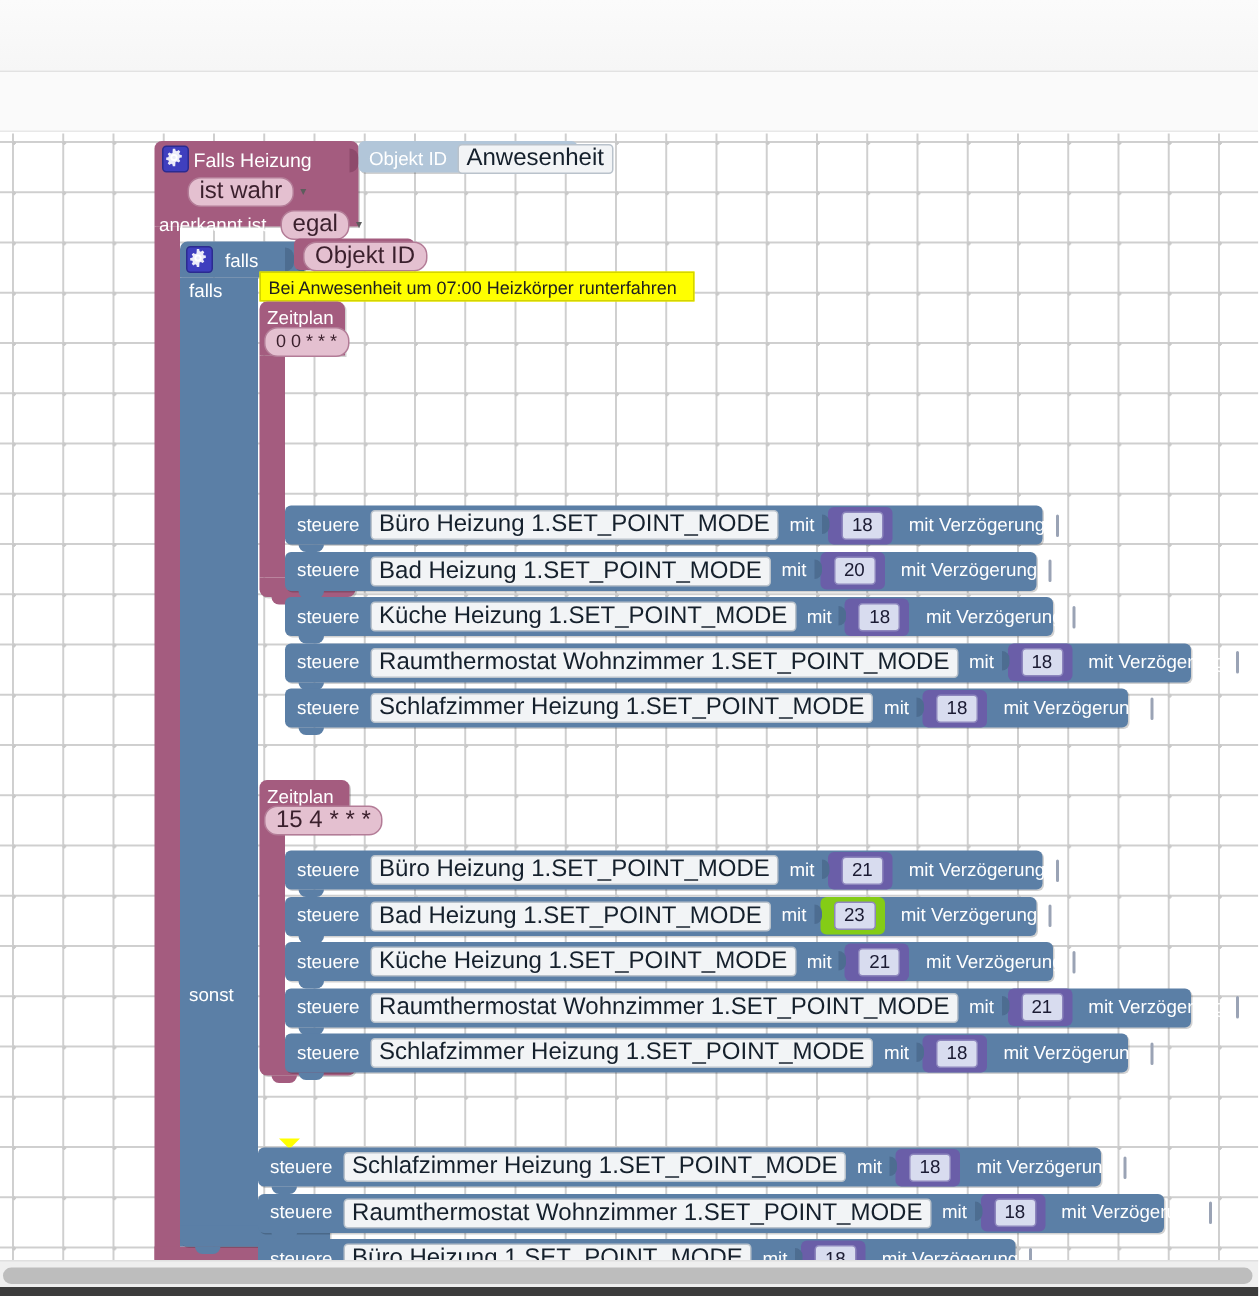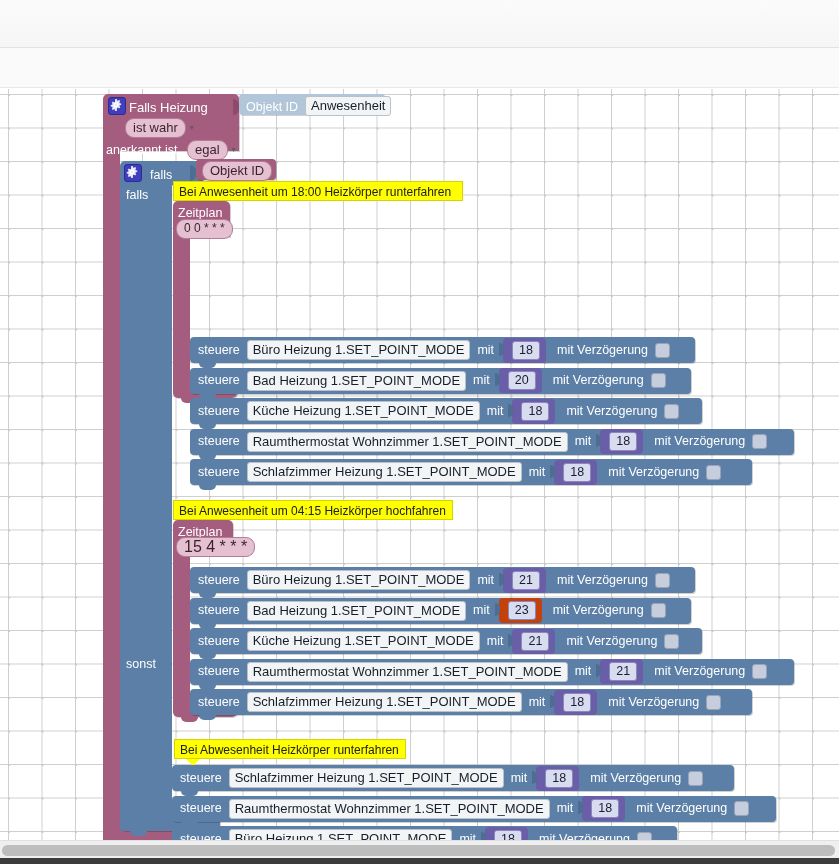--- a/index.html
+++ b/index.html
@@ -95,21 +95,21 @@
     font-family: "Liberation Sans", sans-serif;
   }
 
   
   .field {
     display: inline-block;
     background: #cfd9e4;
     border: 1px solid #9aa9ba;
     border-radius: 3px;
     color: #15202c;
-    font-size: 13px;
+    font-size: 16px;
     padding: 1px 5px 2px 5px;
     white-space: nowrap;
     line-height: 15px;
   }
   .field-white {
     background: #f2f4f6;
     border: 1px solid #b9c2cb;
   }
   .field-mauve {
     background: #e4c0d0;
@@ -261,61 +261,55 @@
 
     <div class="blk" style="left:126px; top:96px;">
       <span class="lbl">falls</span>
     </div>
 
     <div class="blk" style="left:126px; top:565px;">
       <span class="lbl">sonst</span>
     </div>
 
     <div class="comment" style="left:173px; top:92px; width:290px; height:20px;">
-      <span>Bei Anwesenheit um 18:00 Heizkörper runterfahren</span>
+      <span>Bei Anwesenheit um 07:00 Heizkörper runterfahren</span>
     </div>
     <div class="comment-tail" style="left:186px; top:112px;"></div>
 
     <div class="blk mauve shadow-r" style="left:173px; top:112px; width:57px; height:36px; border-radius:5px 5px 0 0;"></div>
     <div class="blk mauve" style="left:173px; top:148px; width:17px; height:148px;"></div>
     <div class="blk mauve shadow-r" style="left:173px; top:296px; width:64px; height:13px; border-radius:0 0 5px 5px;"></div>
     <div class="notch mauve" style="left:181px; top:309px;"></div>
 
     <div class="blk" style="left:178px; top:114px;">
       <span class="lbl">Zeitplan</span>
     </div>
     <div class="blk" style="left:176px; top:129px;">
       <span class="field field-mauve" style="font-size:12px;">0 0 * * *</span>
     </div>
 
     <div></div>
 
-    <div class="comment" style="left:173px; top:411px; width:280px; height:20px;">
-      <span>Bei Anwesenheit um 04:15 Heizkörper hochfahren</span>
-    </div>
     <div class="comment-tail" style="left:186px; top:431px;"></div>
 
     <div class="blk mauve shadow-r" style="left:173px; top:431px; width:60px; height:36px; border-radius:5px 5px 0 0;"></div>
     <div class="blk mauve" style="left:173px; top:467px; width:17px; height:148px;"></div>
 
     <div class="blk mauve shadow-r" style="left:173px; top:615px; width:64px; height:13px; border-radius:0 0 5px 5px;"></div>
     <div class="notch mauve" style="left:181px; top:628px;"></div>
 
     <div class="blk" style="left:178px; top:433px;">
       <span class="lbl">Zeitplan</span>
     </div>
     <div class="blk" style="left:176px; top:448px;">
       <span class="field field-mauve" style="font-size:16px;">15 4 * * *</span>
     </div>
 
     <div></div>
 
-    <div class="comment" style="left:174px; top:650px; width:232px; height:20px;">
-      <span>Bei Abwesenheit Heizkörper runterfahren</span>
-    </div>
     <div class="comment-tail" style="left:186px; top:670px;"></div>
 
     <div></div>
 
   <div class="blk blue shadow-r" style="left: 190px; top: 248px; width: 505.4px; height: 26px; border-radius: 4px; display: flex; align-items: center; gap: 7px; padding-left: 8px;">
         <span class="lbl">steuere</span>
         <span class="field field-white">Büro Heizung 1.SET_POINT_MODE</span>
         <span class="lbl">mit</span>
         <span style="position: relative; display: inline-flex; align-items: center; background: rgb(106, 94, 168); border-radius: 4px; padding: 3px 6px 3px 9px; margin-left: 2px;">
           <span style="position: absolute; left: -4px; top: 5px; width: 5px; height: 13px; background: rgb(77, 109, 145); border-top-right-radius: 6px; border-bottom-right-radius: 6px;"></span>
@@ -382,21 +376,21 @@
           <span class="field-num">21</span>
         </span>
         <span class="lbl" style="margin-left: 4px;">mit Verzögerung</span>
         <span class="checkbox"></span>
       </div>
       <div class="notch blue" style="left: 199px; top: 504px;"></div>
       <div class="blk blue shadow-r" style="left: 190px; top: 508.5px; width: 501.2px; height: 26px; border-radius: 4px; display: flex; align-items: center; gap: 7px; padding-left: 8px;">
         <span class="lbl">steuere</span>
         <span class="field field-white">Bad Heizung 1.SET_POINT_MODE</span>
         <span class="lbl">mit</span>
-        <span style="position: relative; display: inline-flex; align-items: center; background: #c2410c; border-radius: 4px; padding: 3px 6px 3px 9px; margin-left: 2px;">
+        <span style="position: relative; display: inline-flex; align-items: center; background: #84cc16; border-radius: 4px; padding: 3px 6px 3px 9px; margin-left: 2px;">
           <span style="position: absolute; left: -4px; top: 5px; width: 5px; height: 13px; background: rgb(77, 109, 145); border-top-right-radius: 6px; border-bottom-right-radius: 6px;"></span>
           <span class="field-num">23</span>
         </span>
         <span class="lbl" style="margin-left: 4px;">mit Verzögerung</span>
         <span class="checkbox"></span>
       </div>
       <div class="notch blue" style="left: 199px; top: 534.5px;"></div>
       <div class="blk blue shadow-r" style="left: 190px; top: 539px; width: 512.3px; height: 26px; border-radius: 4px; display: flex; align-items: center; gap: 7px; padding-left: 8px;">
         <span class="lbl">steuere</span>
         <span class="field field-white">Küche Heizung 1.SET_POINT_MODE</span>

